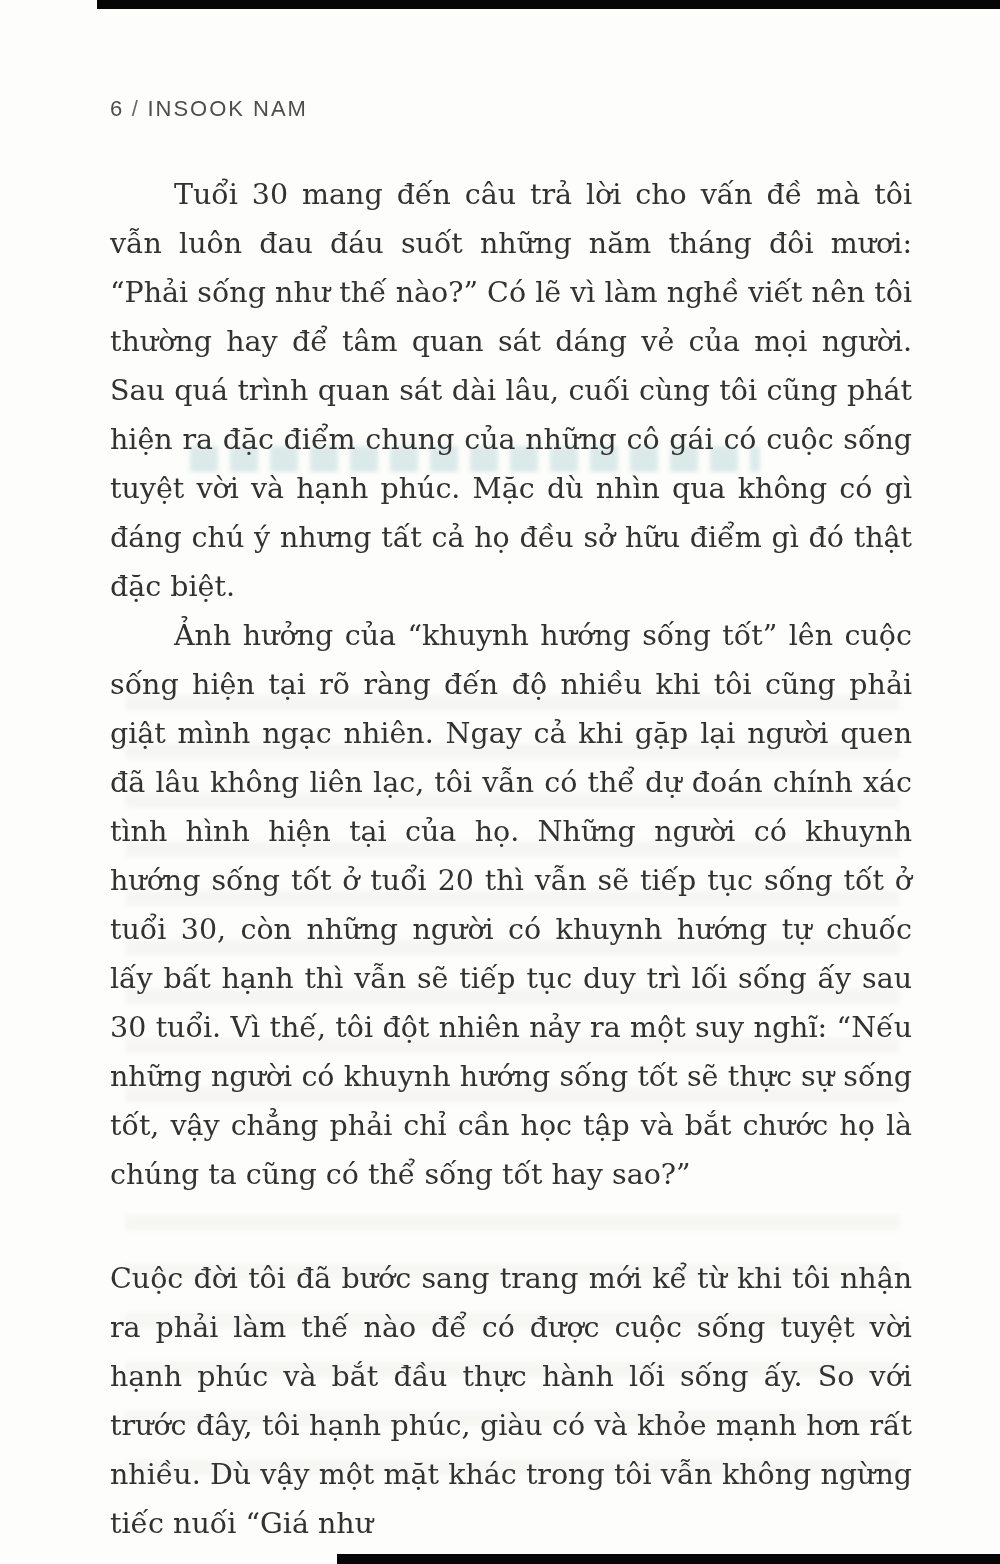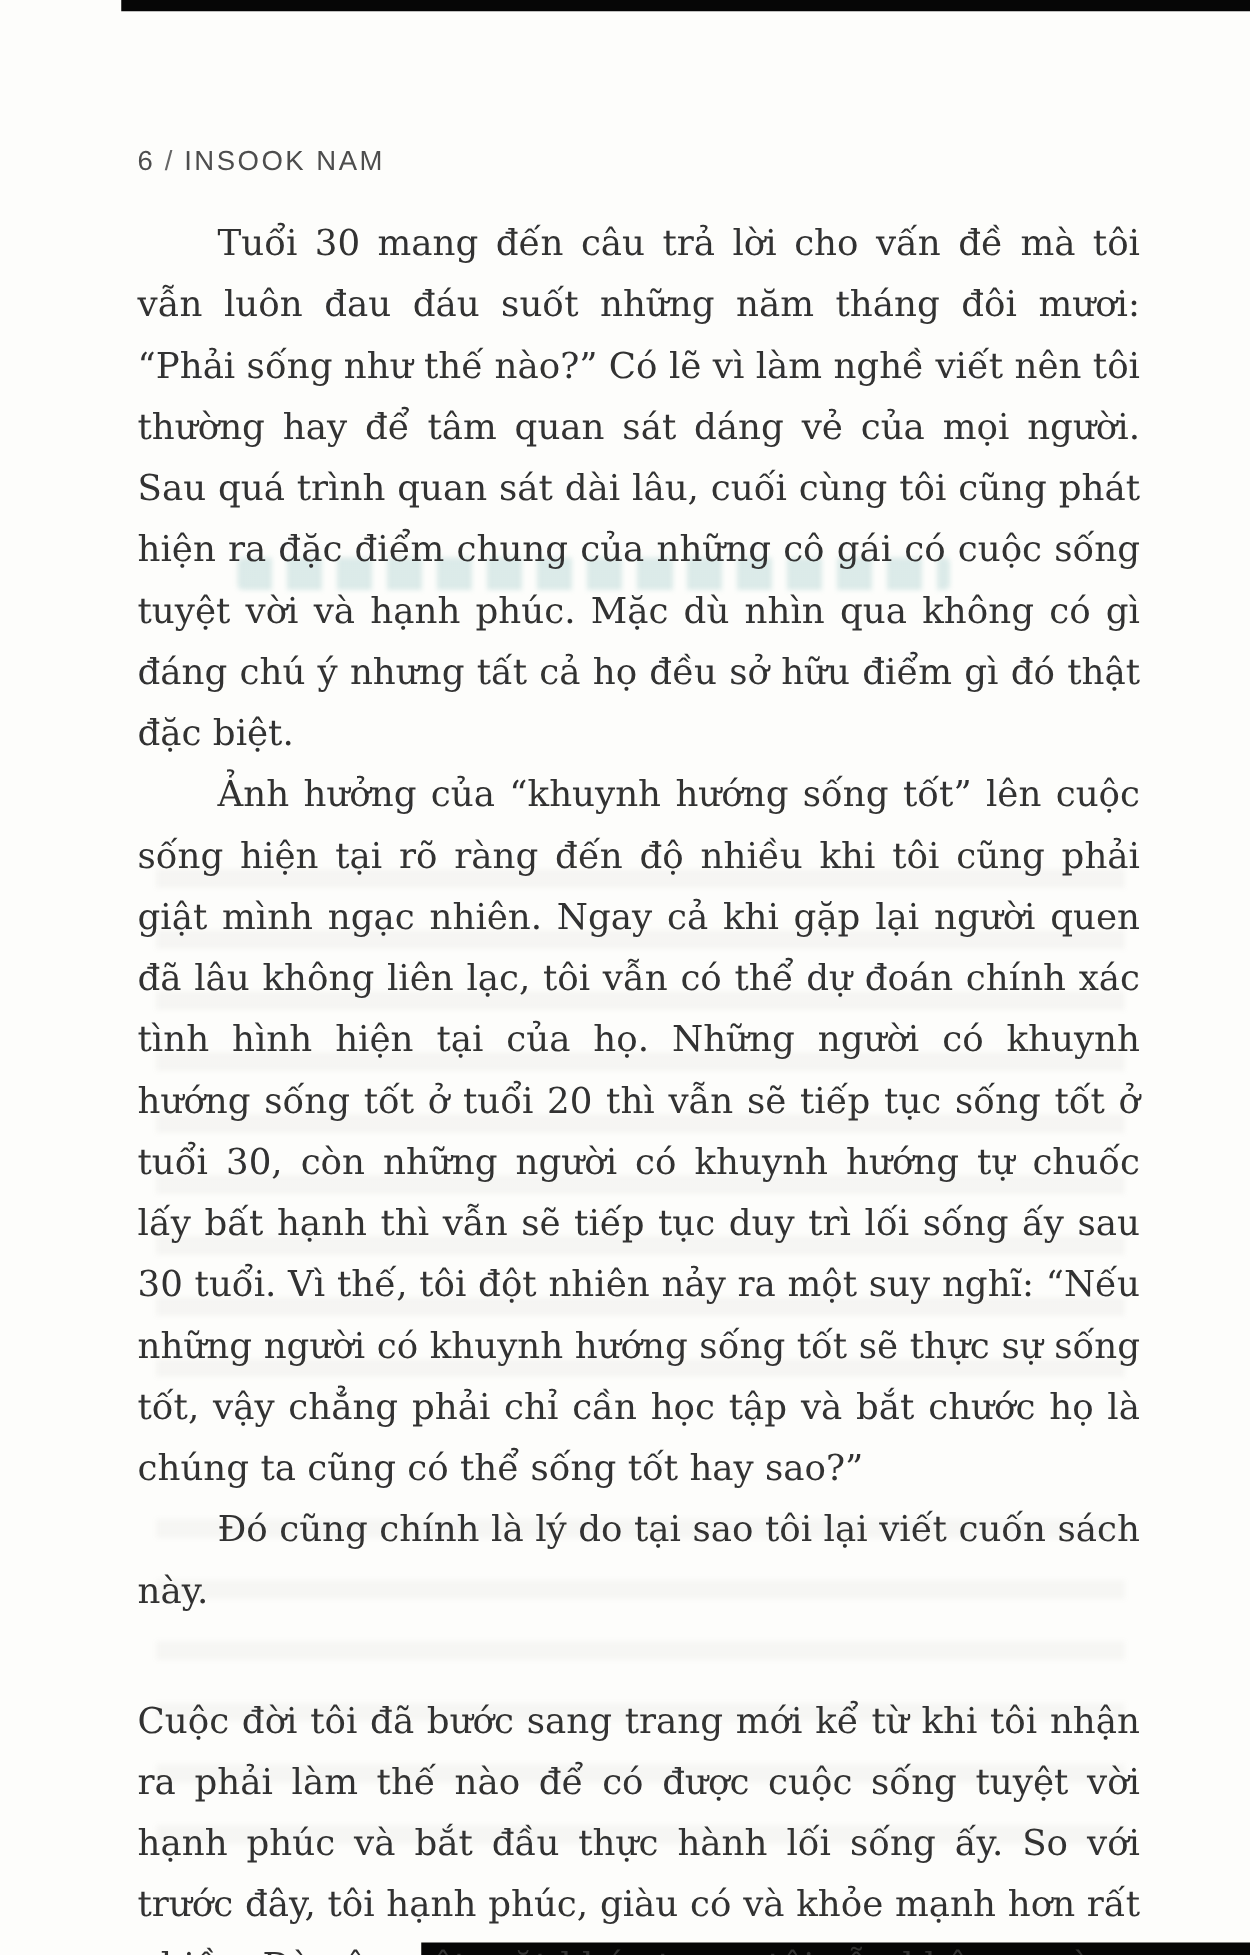--- a/index.html
+++ b/index.html
@@ -15,21 +15,21 @@
   }
 
   
   .scan-bar { position: absolute; background: #060606; }
   .scan-bar-top { top: 0; left: 97px; right: 0; height: 9px; }
   .scan-bar-bottom { bottom: 0; left: 337px; right: 0; height: 10px; }
 
   
   .running-header {
     position: absolute;
-    top: 116px;
+    top: 96px;
     left: 110px;
     font-family: "Liberation Sans", sans-serif;
     font-size: 22px;
     color: #4d4d4d;
     letter-spacing: 0.5px;
     z-index: 3;
   }
   .running-header .pgnum { margin-right: 9px; }
   .running-header .sep { margin-right: 9px; color: #666666; }
   .running-header .author { letter-spacing: 2px; }
@@ -83,19 +83,18 @@
   <div class="bleed bleed-block-a"></div>
   <div class="bleed bleed-block-b"></div>
 
   <div class="running-header">
     <span class="pgnum">6</span><span class="sep">/</span><span class="author">INSOOK NAM</span>
   </div>
 
   <div class="body-text">
     <p class="para">Tuổi 30 mang đến câu trả lời cho vấn đề mà tôi vẫn luôn đau đáu suốt những năm tháng đôi mươi: “Phải sống như thế nào?” Có lẽ vì làm nghề viết nên tôi thường hay để tâm quan sát dáng vẻ của mọi người. Sau quá trình quan sát dài lâu, cuối cùng tôi cũng phát hiện ra đặc điểm chung của những cô gái có cuộc sống tuyệt vời và hạnh phúc. Mặc dù nhìn qua không có gì đáng chú ý nhưng tất cả họ đều sở hữu điểm gì đó thật đặc biệt.</p>
     <p class="para">Ảnh hưởng của “khuynh hướng sống tốt” lên cuộc sống hiện tại rõ ràng đến độ nhiều khi tôi cũng phải giật mình ngạc nhiên. Ngay cả khi gặp lại người quen đã lâu không liên lạc, tôi vẫn có thể dự đoán chính xác tình hình hiện tại của họ. Những người có khuynh hướng sống tốt ở tuổi 20 thì vẫn sẽ tiếp tục sống tốt ở tuổi 30, còn những người có khuynh hướng tự chuốc lấy bất hạnh thì vẫn sẽ tiếp tục duy trì lối sống ấy sau 30 tuổi. Vì thế, tôi đột nhiên nảy ra một suy nghĩ: “Nếu những người có khuynh hướng sống tốt sẽ thực sự sống tốt, vậy chẳng phải chỉ cần học tập và bắt chước họ là chúng ta cũng có thể sống tốt hay sao?”</p>
-    <p class="para">Đó cũng chính là lý do tại sao tôi lại viết cuốn sách này.</p>
     <p class="para no-indent section-start">Cuộc đời tôi đã bước sang trang mới kể từ khi tôi nhận ra phải làm thế nào để có được cuộc sống tuyệt vời hạnh phúc và bắt đầu thực hành lối sống ấy. So với trước đây, tôi hạnh phúc, giàu có và khỏe mạnh hơn rất nhiều. Dù vậy một mặt khác trong tôi vẫn không ngừng tiếc nuối “Giá như</p>
   </div>
 
   <div class="scan-bar scan-bar-bottom"></div>
 
 </div>
 
 </body></html>

